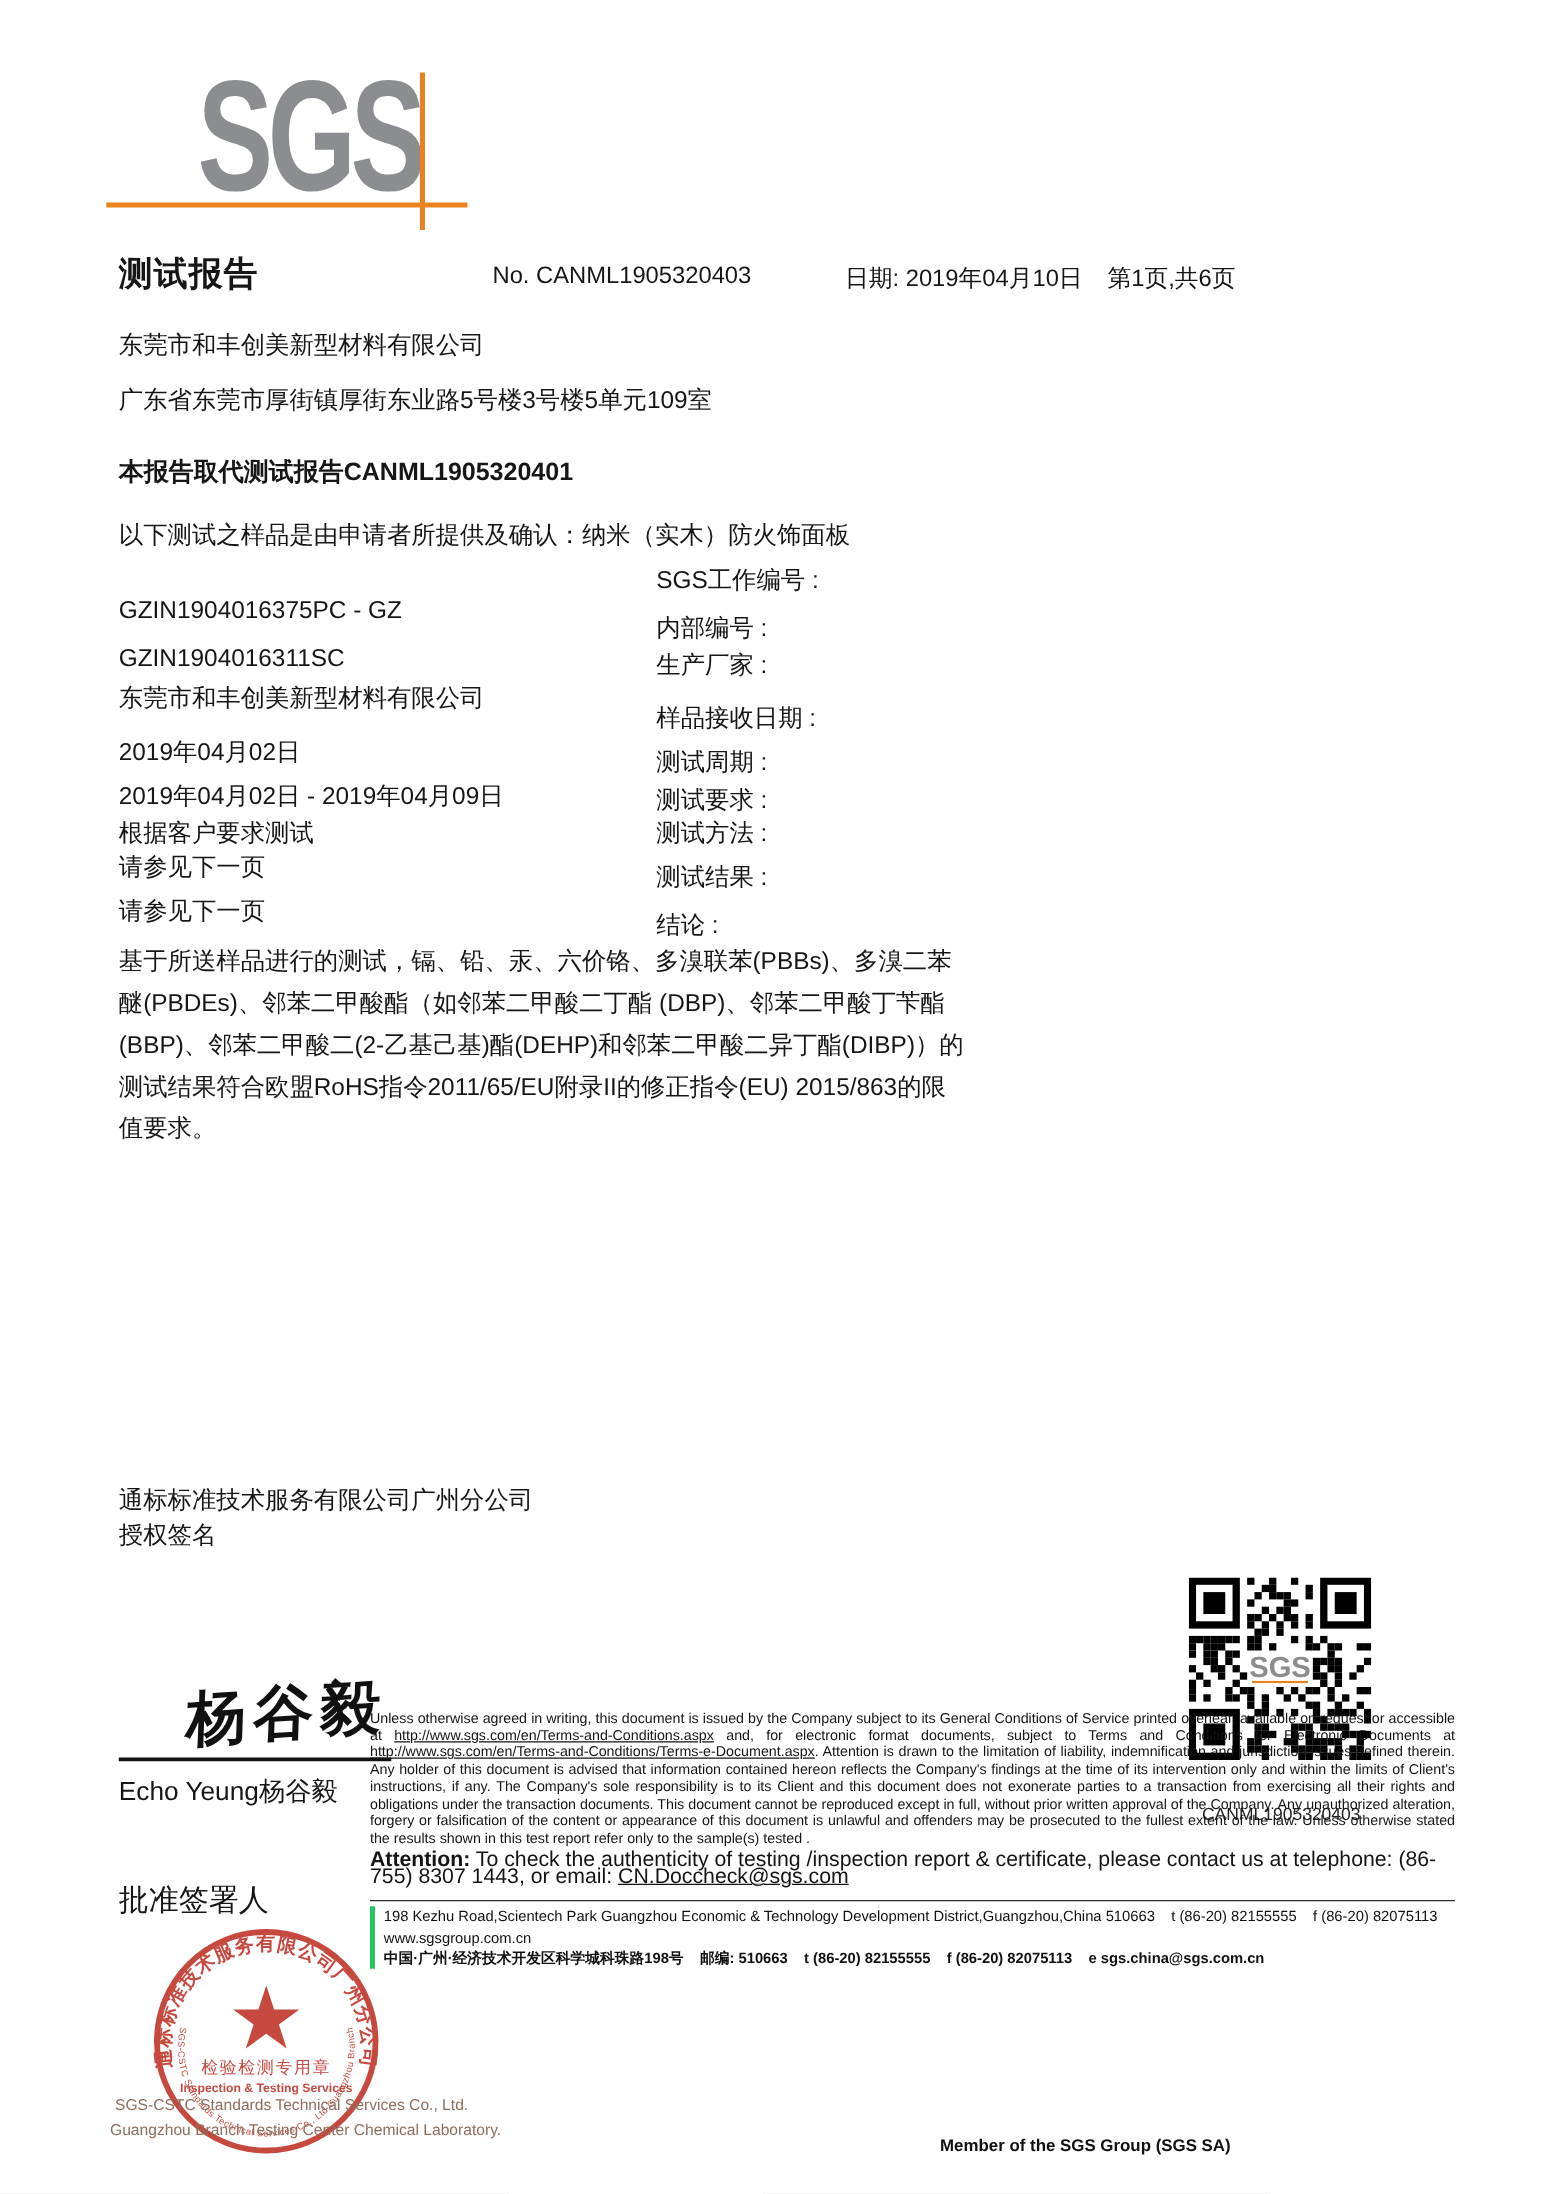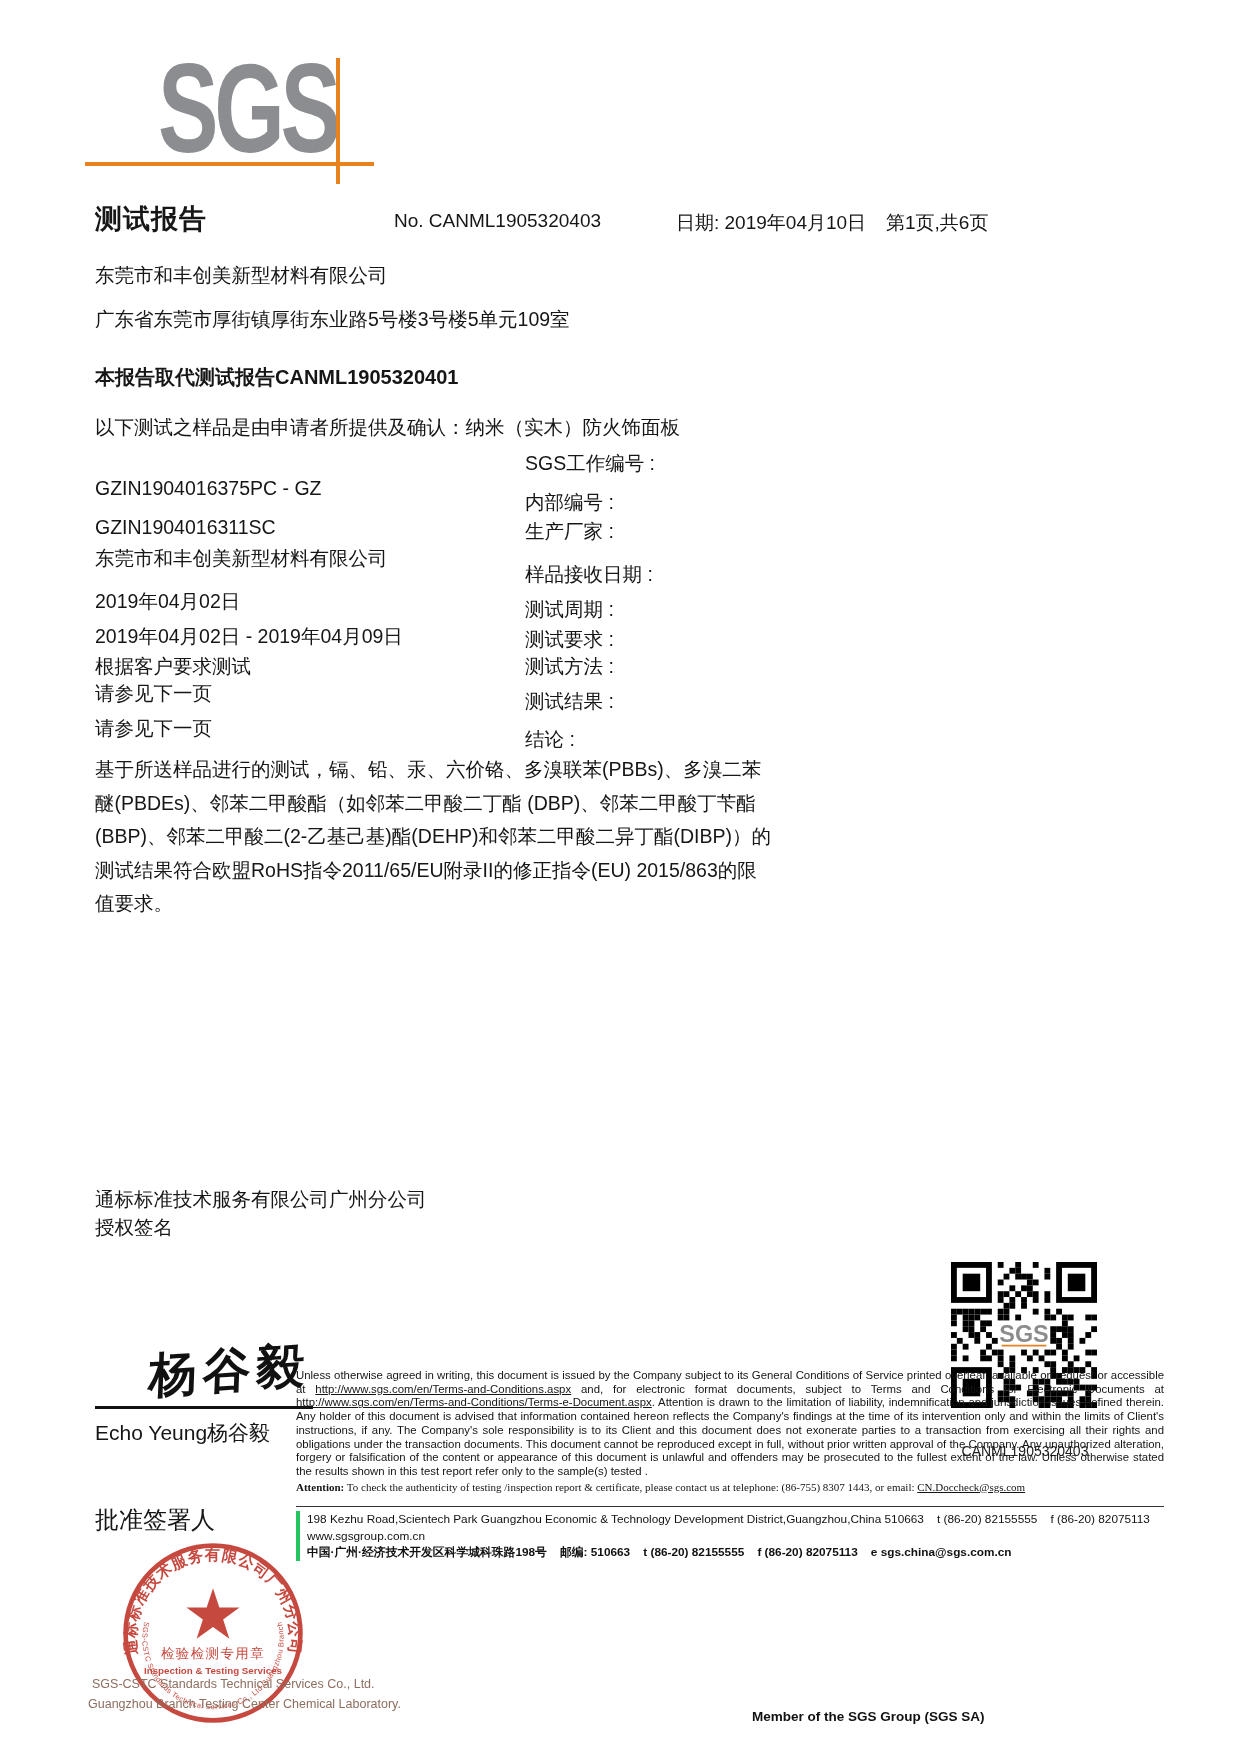--- a/index.html
+++ b/index.html
@@ -49,21 +49,21 @@
   .qr-box { left:951px; top:1262px; }
   .qr-caption { left:930px; top:1411px; width:190px; text-align:center; font-size:14px; color:#222;margin-top:32px; }
 
   .stamp-box { left:120px; top:1540px; width:186px; height:186px; opacity:0.92; }
   .stamp-cap1 { left:92px; top:1677px; font-size:12.5px; color:#8d6e5f; }
   .stamp-cap2 { left:88px; top:1697px; font-size:12.5px; color:#8d6e5f; }
 
   .footer-right { left:296px; top:1369px; width:868px; }
   .disclaimer { font-size:11.4px; line-height:13.7px; text-align:justify; color:#141414; margin:0; }
   .disclaimer .u { text-decoration:underline; }
-  .attention { font-size:11px; line-height:13.7px; margin:2px 0 12px 0; color:#141414;font-family:Liberation Serif, serif; }
+  .attention { font-size:17px; line-height:13.7px; margin:2px 0 12px 0; color:#141414; }
   .attention .b { font-weight:bold; }
   .attention .u { text-decoration:underline; }
   .addresses { border-top:1.5px solid #333; margin-top:4px; padding-top:4px; }
   .addr-wrap { border-left:4px solid #22c55e; padding-left:7px; }
   .addr-row { font-size:11.8px; line-height:16.5px; white-space:pre-wrap; color:#111; }
   .addr-row.cn { font-weight:bold; }
 
   .member-line { left:752px; top:1709px; font-size:13.5px; font-weight:bold; color:#111; }
 </style>
 </head>

